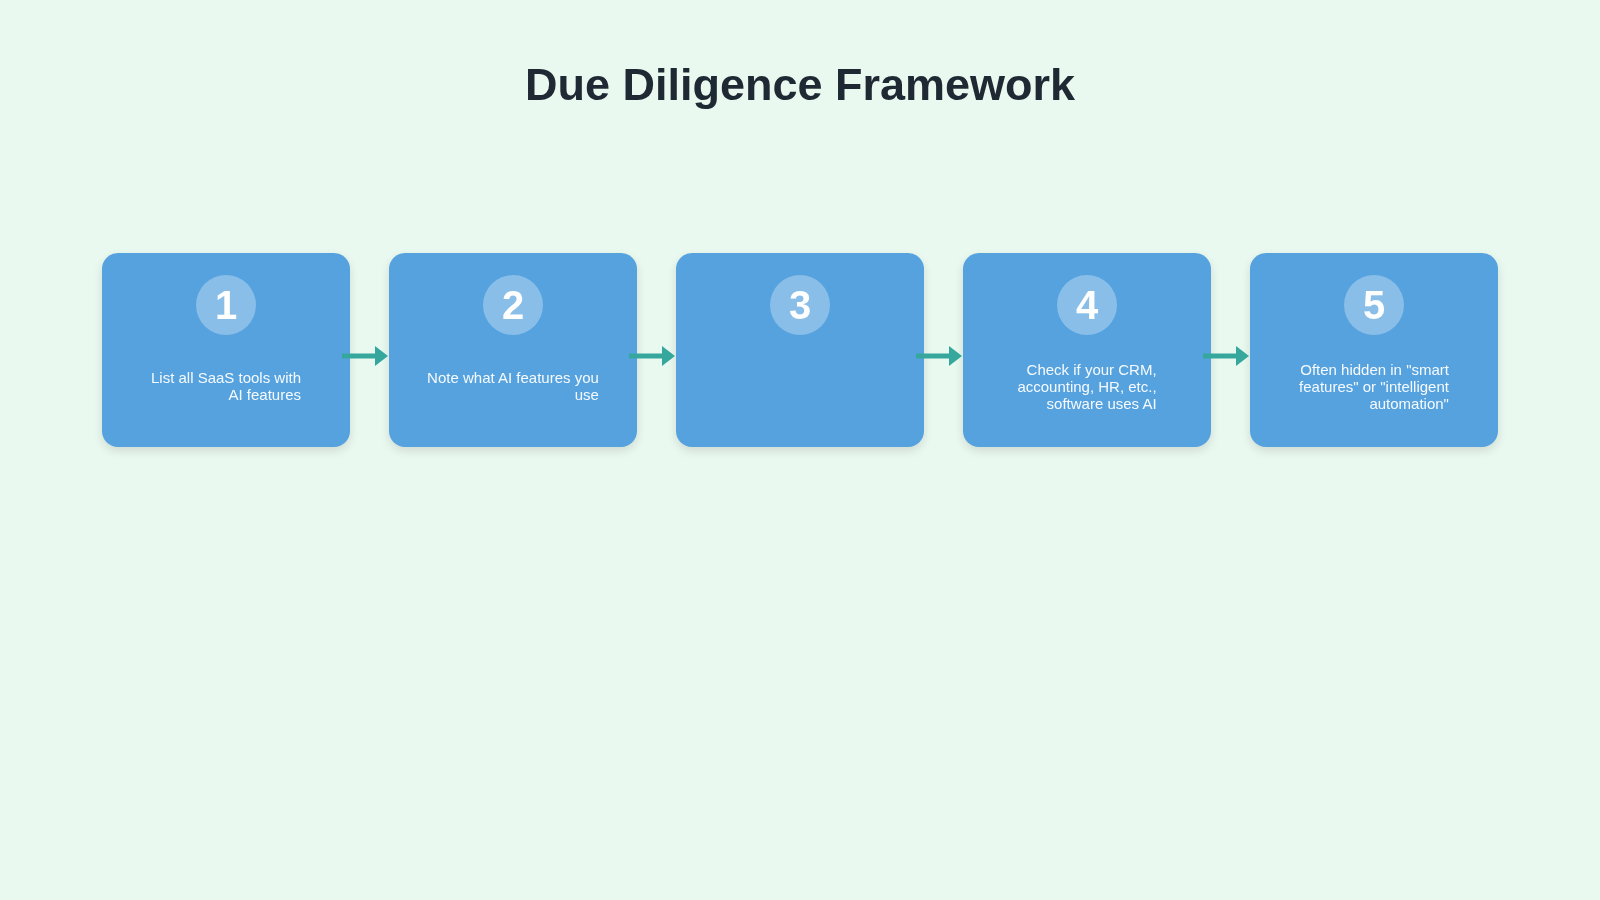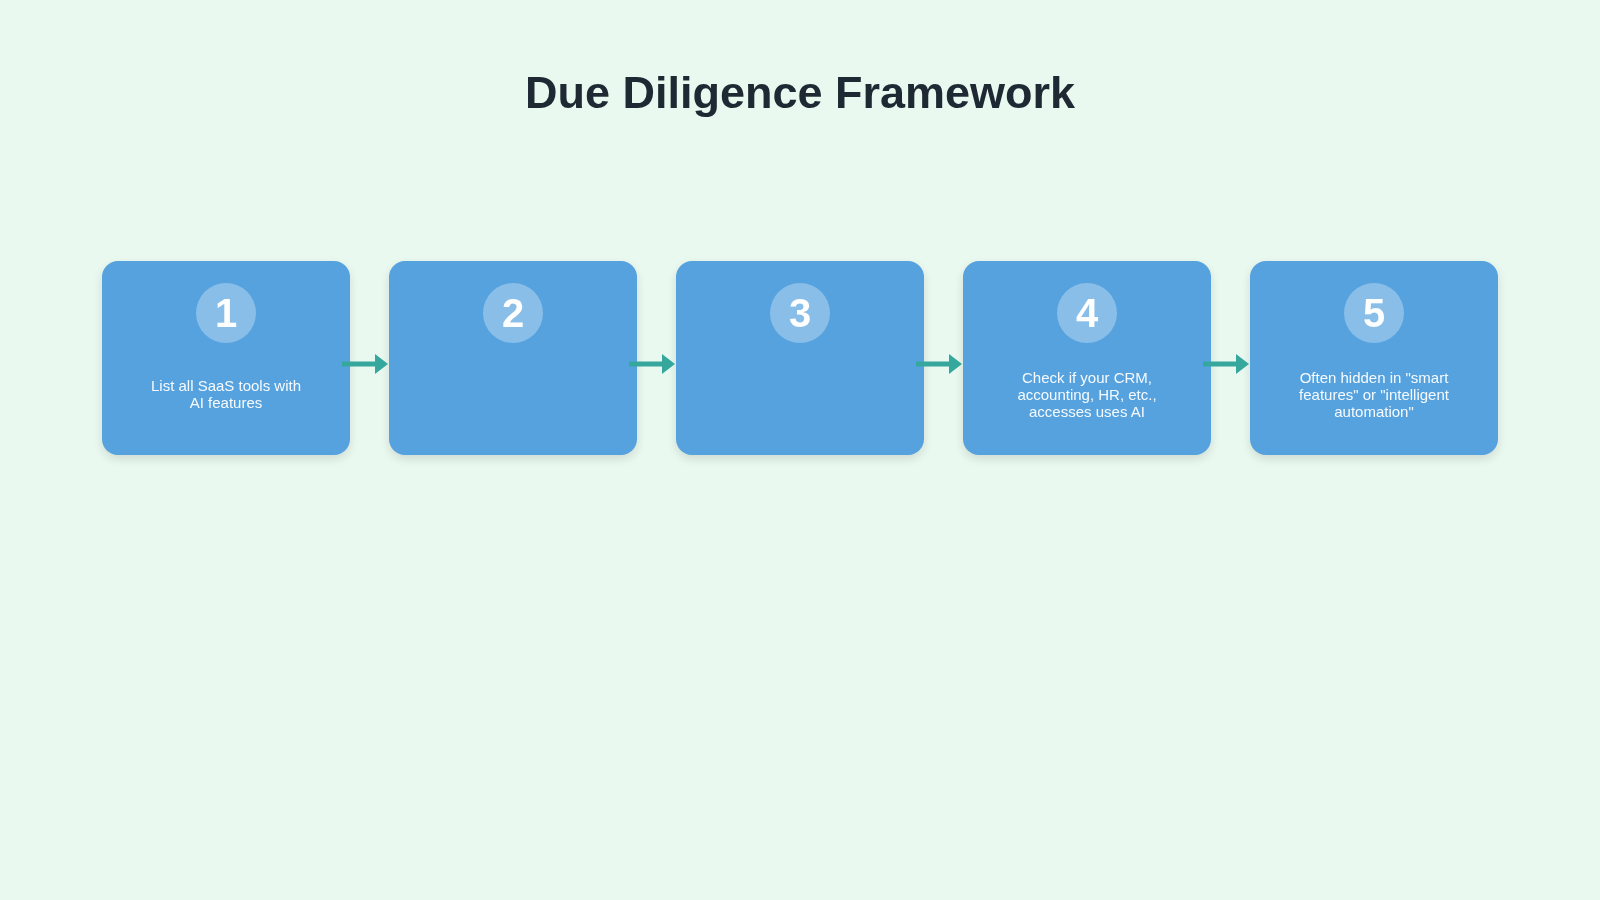--- a/index.html
+++ b/index.html
@@ -7,21 +7,21 @@
     padding: 0;
   }
   body {
     width: 1600px;
     height: 900px;
     background: #EAF9F0;
     font-family: "Liberation Sans", sans-serif;
     overflow: hidden;
   }
   .page-title {
-    margin: 16px;
+    margin: 8px;
     padding-top: 50px;
     text-align: center;
     font-size: 45px;
     line-height: 54px;
     font-weight: 700;
     color: #1F2933;
   }
   .flow {
     display: flex;
     justify-content: center;
@@ -59,21 +59,21 @@
   .desc-wrap {
     flex: 1;
     display: flex;
     align-items: center;
     justify-content: center;
     padding: 0 16px 10px 16px;
   }
   .step-desc {
     font-size: 15px;
     line-height: 17px;
-    text-align: center;
+    text-align: right;
     white-space: pre-line;
     color: rgba(255, 255, 255, 0.95);
   }
   .flow-arrow {
     width: 39px;
     height: 24px;
     position: relative;
     margin-top: 12px;
     color: #35A79C;
     flex-shrink: 0;
@@ -105,20 +105,24 @@
     <svg width="46" height="24" viewBox="0 0 46 24" aria-hidden="true">
       <rect x="0" y="9.5" width="35" height="5" fill="currentColor"></rect>
       <polygon points="33,2 46,12 33,22" fill="currentColor"></polygon>
     </svg>
   </div>
 
   <div class="step-card">
     <div class="step-circle">
       <span class="step-number">2</span>
     </div>
+    <div class="desc-wrap">
+      <div class="step-desc">Note what AI features you
+use</div>
+    </div>
   </div>
 
   <div class="flow-arrow">
     <svg width="46" height="24" viewBox="0 0 46 24" aria-hidden="true">
       <rect x="0" y="9.5" width="35" height="5" fill="currentColor"></rect>
       <polygon points="33,2 46,12 33,22" fill="currentColor"></polygon>
     </svg>
   </div>
 
   <div class="step-card">
@@ -134,21 +138,21 @@
     </svg>
   </div>
 
   <div class="step-card">
     <div class="step-circle">
       <span class="step-number">4</span>
     </div>
     <div class="desc-wrap">
       <div class="step-desc">Check if your CRM,
 accounting, HR, etc.,
-accesses uses AI</div>
+software uses AI</div>
     </div>
   </div>
 
   <div class="flow-arrow">
     <svg width="46" height="24" viewBox="0 0 46 24" aria-hidden="true">
       <rect x="0" y="9.5" width="35" height="5" fill="currentColor"></rect>
       <polygon points="33,2 46,12 33,22" fill="currentColor"></polygon>
     </svg>
   </div>
 

